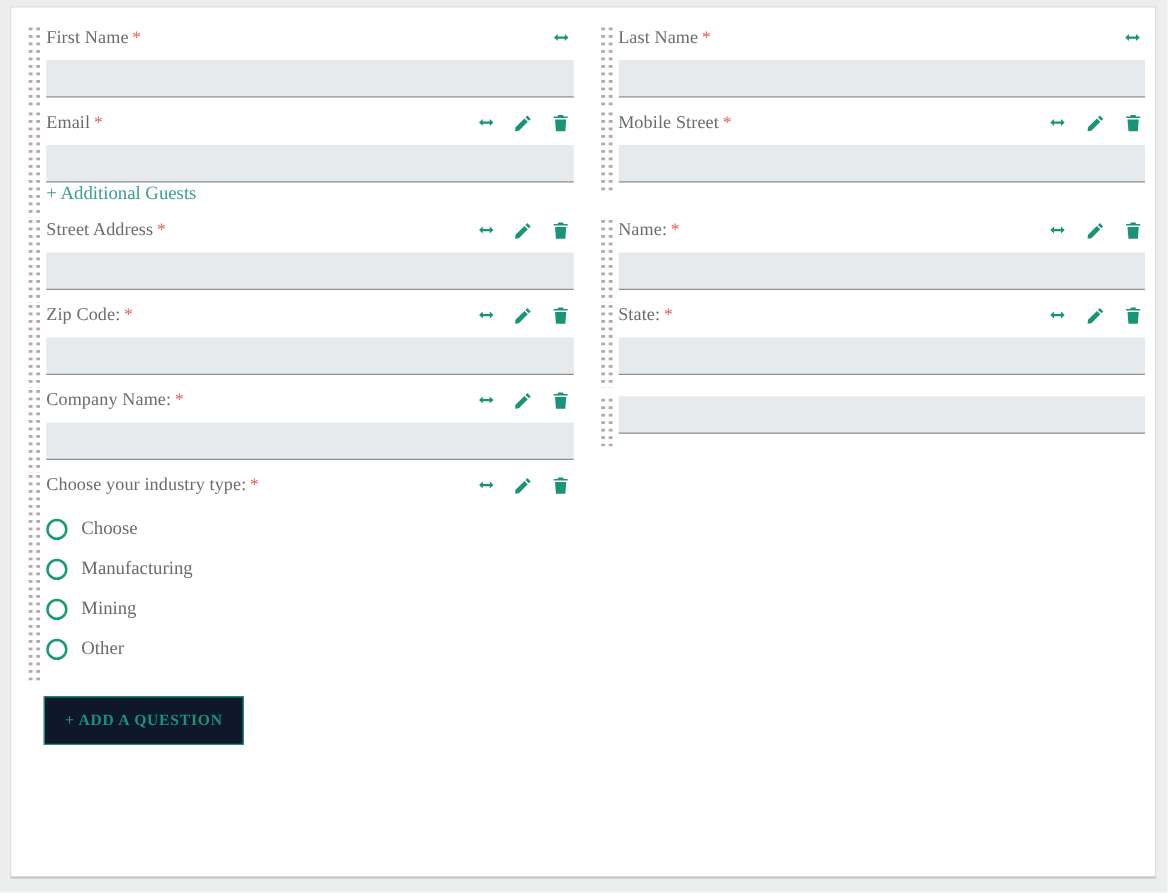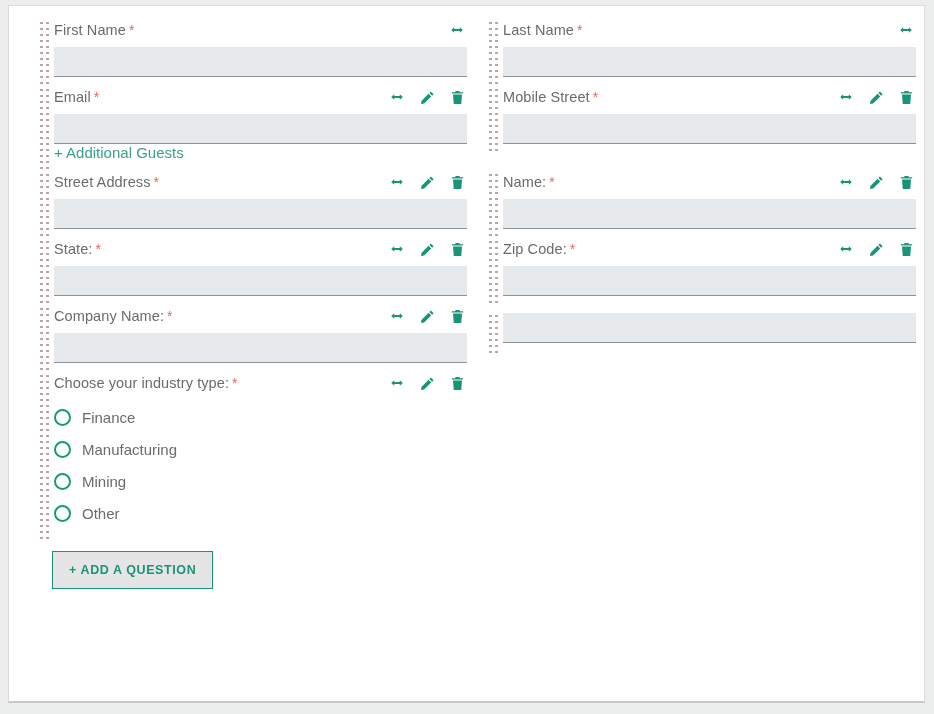--- a/index.html
+++ b/index.html
@@ -23,21 +23,22 @@
     background: #ffffff;
     border: 1px solid #dcdcdc;
     border-bottom: 2px solid #c9c9c9;
     box-sizing: border-box;
     overflow: hidden;
   }
 
   .grid {
     position: absolute;
     left: 0; top: 0; right: 0;
-    padding: 14px 0 0 17px;
+    padding: 14px 0 0 0;
+    font-family: Liberation Serif, serif;
   }
 
   .row {
     display: flex;
     width: 100%;
   }
 
   .col {
     width: 50%;
     box-sizing: border-box;
@@ -148,21 +149,21 @@
 
   
   .add-wrap {
     padding-left: 26px;
     padding-top: 12px;
   }
   .add-btn {
     display: inline-block;
     border: 1px solid #1a9478;
     color: #1a9478;
-    background: #e5e5e5;
+    background: #0f172a;
     font-size: 12.5px;
     font-weight: bold;
     letter-spacing: 0.6px;
     padding: 11px 16px;
     cursor: pointer;
   }
 
   .spacer-col { visibility: hidden; }
 </style>
 </head>
@@ -328,49 +329,49 @@
         </div>
       </div>
     </div>
 
     <div class="row">
       <div class="col">
         <div class="field">
           <div class="drag-handle"></div>
           <div class="field-head">
             <div class="field-label">
+              <span>Zip Code:</span><span class="req">*</span>
+            </div>
+            <div class="field-tools">
+              <span class="tool-icon">
+                <svg width="16" height="16" viewBox="0 0 16 16">
+                    <path d="M2.2 8 L5.2 5.2 L5.2 7.1 L10.8 7.1 L10.8 5.2 L13.8 8 L10.8 10.8 L10.8 8.9 L5.2 8.9 L5.2 10.8 Z" fill="currentColor"></path>
+                  </svg>
+              </span>
+              <span class="tool-icon">
+                <svg width="15" height="15" viewBox="0 0 16 16">
+                    <path d="M11.6 1.5 L14.5 4.4 L12.9 6.0 L10.0 3.1 Z M9.1 4.0 L12.0 6.9 L4.4 14.5 L1.1 15.0 L1.5 11.6 Z" fill="currentColor"></path>
+                  </svg>
+              </span>
+              <span class="tool-icon">
+                <svg width="15" height="15" viewBox="0 0 16 16">
+                    <path d="M6.0 1.0 L10.0 1.0 L10.6 2.3 L14.0 2.3 L14.0 3.6 L2.0 3.6 L2.0 2.3 L5.4 2.3 Z M3.2 4.8 L12.8 4.8 L12.0 15.0 L4.0 15.0 Z" fill="currentColor"></path>
+                  </svg>
+              </span>
+            </div>
+          </div>
+          <div class="field-input" placeholder=""></div>
+        </div>
+      </div>
+      <div class="col">
+        <div class="field">
+          <div class="drag-handle"></div>
+          <div class="field-head">
+            <div class="field-label">
               <span>State:</span><span class="req">*</span>
-            </div>
-            <div class="field-tools">
-              <span class="tool-icon">
-                <svg width="16" height="16" viewBox="0 0 16 16">
-                    <path d="M2.2 8 L5.2 5.2 L5.2 7.1 L10.8 7.1 L10.8 5.2 L13.8 8 L10.8 10.8 L10.8 8.9 L5.2 8.9 L5.2 10.8 Z" fill="currentColor"></path>
-                  </svg>
-              </span>
-              <span class="tool-icon">
-                <svg width="15" height="15" viewBox="0 0 16 16">
-                    <path d="M11.6 1.5 L14.5 4.4 L12.9 6.0 L10.0 3.1 Z M9.1 4.0 L12.0 6.9 L4.4 14.5 L1.1 15.0 L1.5 11.6 Z" fill="currentColor"></path>
-                  </svg>
-              </span>
-              <span class="tool-icon">
-                <svg width="15" height="15" viewBox="0 0 16 16">
-                    <path d="M6.0 1.0 L10.0 1.0 L10.6 2.3 L14.0 2.3 L14.0 3.6 L2.0 3.6 L2.0 2.3 L5.4 2.3 Z M3.2 4.8 L12.8 4.8 L12.0 15.0 L4.0 15.0 Z" fill="currentColor"></path>
-                  </svg>
-              </span>
-            </div>
-          </div>
-          <div class="field-input" placeholder=""></div>
-        </div>
-      </div>
-      <div class="col">
-        <div class="field">
-          <div class="drag-handle"></div>
-          <div class="field-head">
-            <div class="field-label">
-              <span>Zip Code:</span><span class="req">*</span>
             </div>
             <div class="field-tools">
               <span class="tool-icon">
                 <svg width="16" height="16" viewBox="0 0 16 16">
                     <path d="M2.2 8 L5.2 5.2 L5.2 7.1 L10.8 7.1 L10.8 5.2 L13.8 8 L10.8 10.8 L10.8 8.9 L5.2 8.9 L5.2 10.8 Z" fill="currentColor"></path>
                   </svg>
               </span>
               <span class="tool-icon">
                 <svg width="15" height="15" viewBox="0 0 16 16">
                     <path d="M11.6 1.5 L14.5 4.4 L12.9 6.0 L10.0 3.1 Z M9.1 4.0 L12.0 6.9 L4.4 14.5 L1.1 15.0 L1.5 11.6 Z" fill="currentColor"></path>
@@ -447,21 +448,21 @@
               <span class="tool-icon">
                 <svg width="15" height="15" viewBox="0 0 16 16">
                     <path d="M6.0 1.0 L10.0 1.0 L10.6 2.3 L14.0 2.3 L14.0 3.6 L2.0 3.6 L2.0 2.3 L5.4 2.3 Z M3.2 4.8 L12.8 4.8 L12.0 15.0 L4.0 15.0 Z" fill="currentColor"></path>
                   </svg>
               </span>
             </div>
           </div>
           <div class="radio-list">
             <div class="radio-item">
               <span class="radio-ring"></span>
-              <span class="radio-label">Finance</span>
+              <span class="radio-label">Choose</span>
             </div>
             <div class="radio-item">
               <span class="radio-ring"></span>
               <span class="radio-label">Manufacturing</span>
             </div>
             <div class="radio-item">
               <span class="radio-ring"></span>
               <span class="radio-label">Mining</span>
             </div>
             <div class="radio-item">

